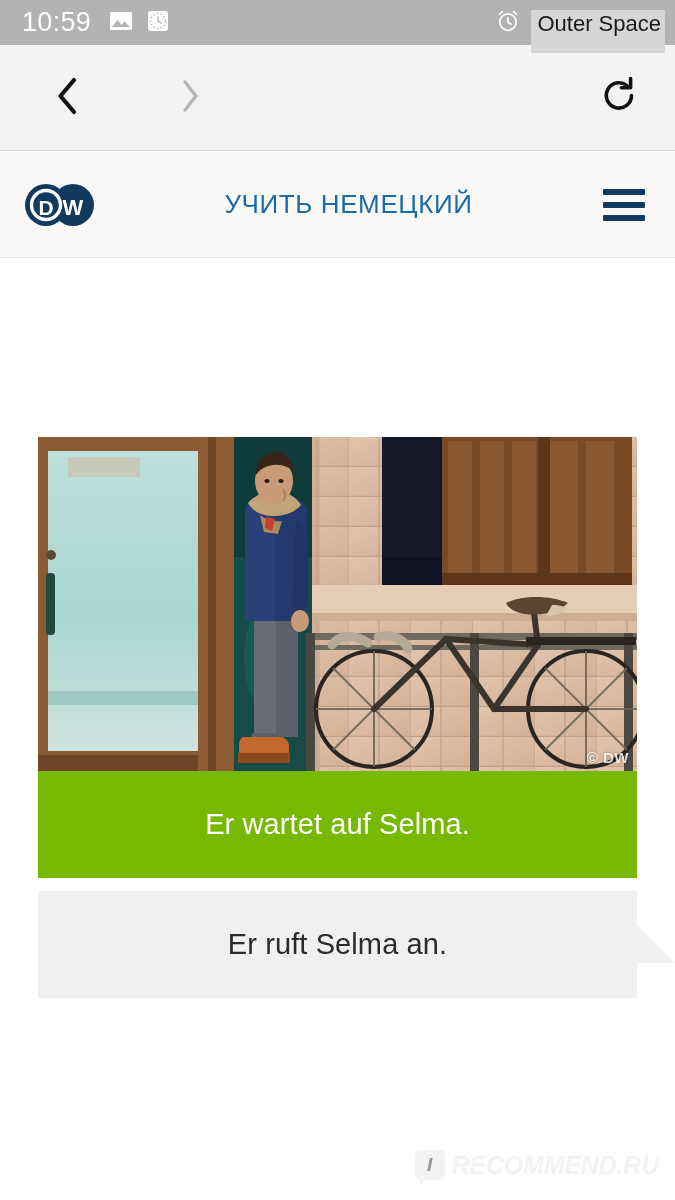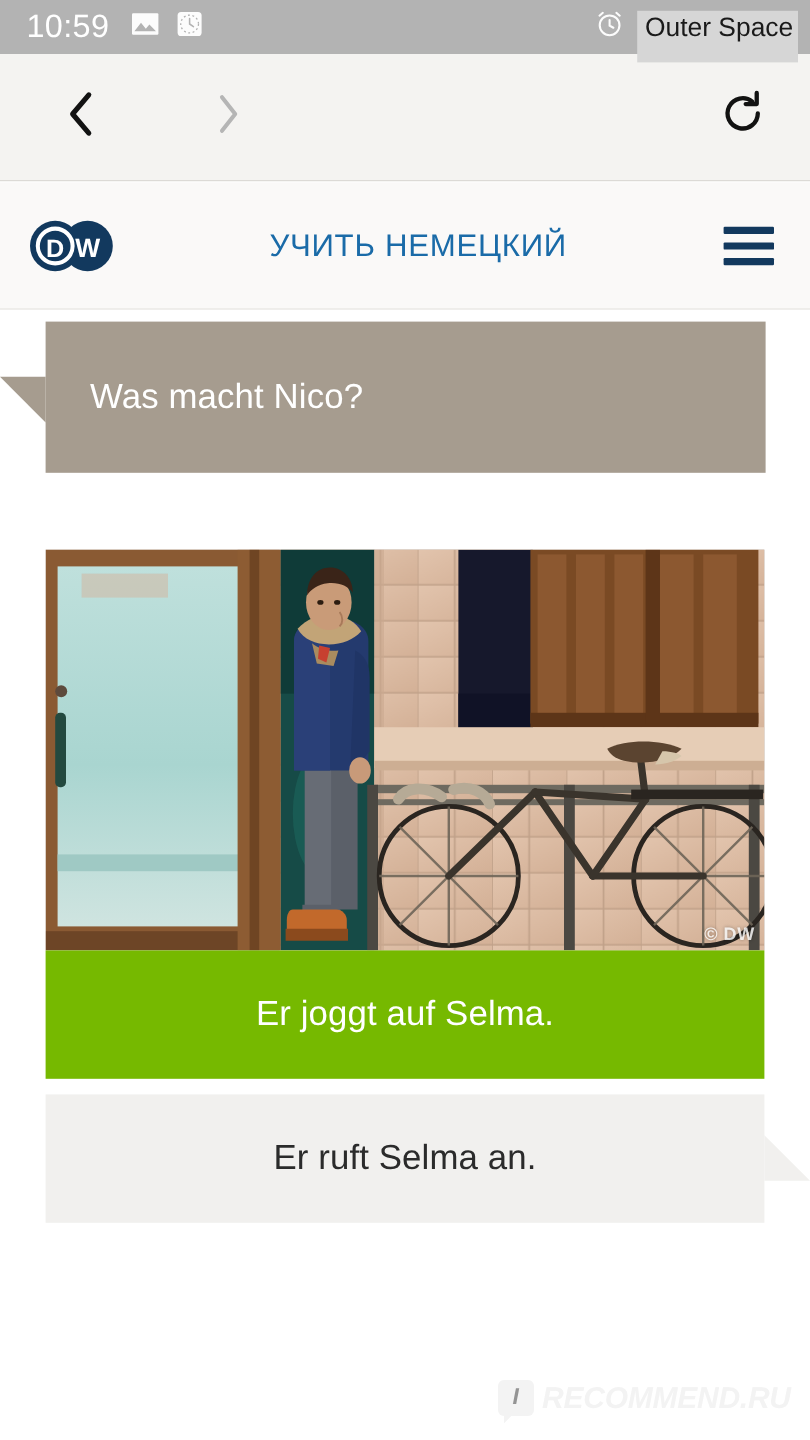--- a/index.html
+++ b/index.html
@@ -174,21 +174,20 @@
     left: 38px;
     width: 599px;
   }
 
   .photo {
     position: relative;
     width: 599px;
     height: 334px;
     overflow: hidden;
     background: #b8a898;
-    margin-top: 21px;
   }
   .photo svg { display: block; width: 599px; height: 334px; }
   .photo-credit {
     position: absolute;
     right: 8px;
     bottom: 5px;
     color: rgba(255,255,255,0.82);
     font-size: 15px;
     font-weight: 700;
     letter-spacing: 0.5px;
@@ -365,24 +364,20 @@
 
     <div class="hamburger">
       <span></span>
       <span></span>
       <span></span>
     </div>
   </div>
 
   <div class="exercise">
 
-    <div class="question-bubble">
-      <div class="tail"></div>
-      <div class="question-text">Was macht Nico?</div>
-    </div>
 
     <div class="answer-card">
 
       <div class="photo">
         <svg viewBox="0 0 599 334" preserveAspectRatio="none">
           <defs>
             <linearGradient id="glassG" x1="0" y1="0" x2="0" y2="1">
               <stop offset="0%" stop-color="#bfe0dc"></stop>
               <stop offset="55%" stop-color="#a9d5d0"></stop>
               <stop offset="100%" stop-color="#cfe4e0"></stop>
@@ -490,21 +485,21 @@
           <path d="M468 166c16-8 44-8 62 0-10 10-30 14-48 10-8-2-12-6-14-10z" fill="#5b4430"></path>
           <path d="M514 168c8 0 14 2 16 4-6 5-14 7-22 7z" fill="#d6c6ab"></path>
 
           <rect x="488" y="200" width="110" height="8" fill="#2a2520"></rect>
         </svg>
 
         <div class="photo-credit">© DW</div>
       </div>
 
       <div class="option correct">
-        <span>Er joggt auf Selma.</span>
+        <span>Er wartet auf Selma.</span>
       </div>
 
       <div class="option plain">
         <span>Er ruft Selma an.</span>
         <span class="tail-right"></span>
       </div>
 
 
     </div>
   </div>

